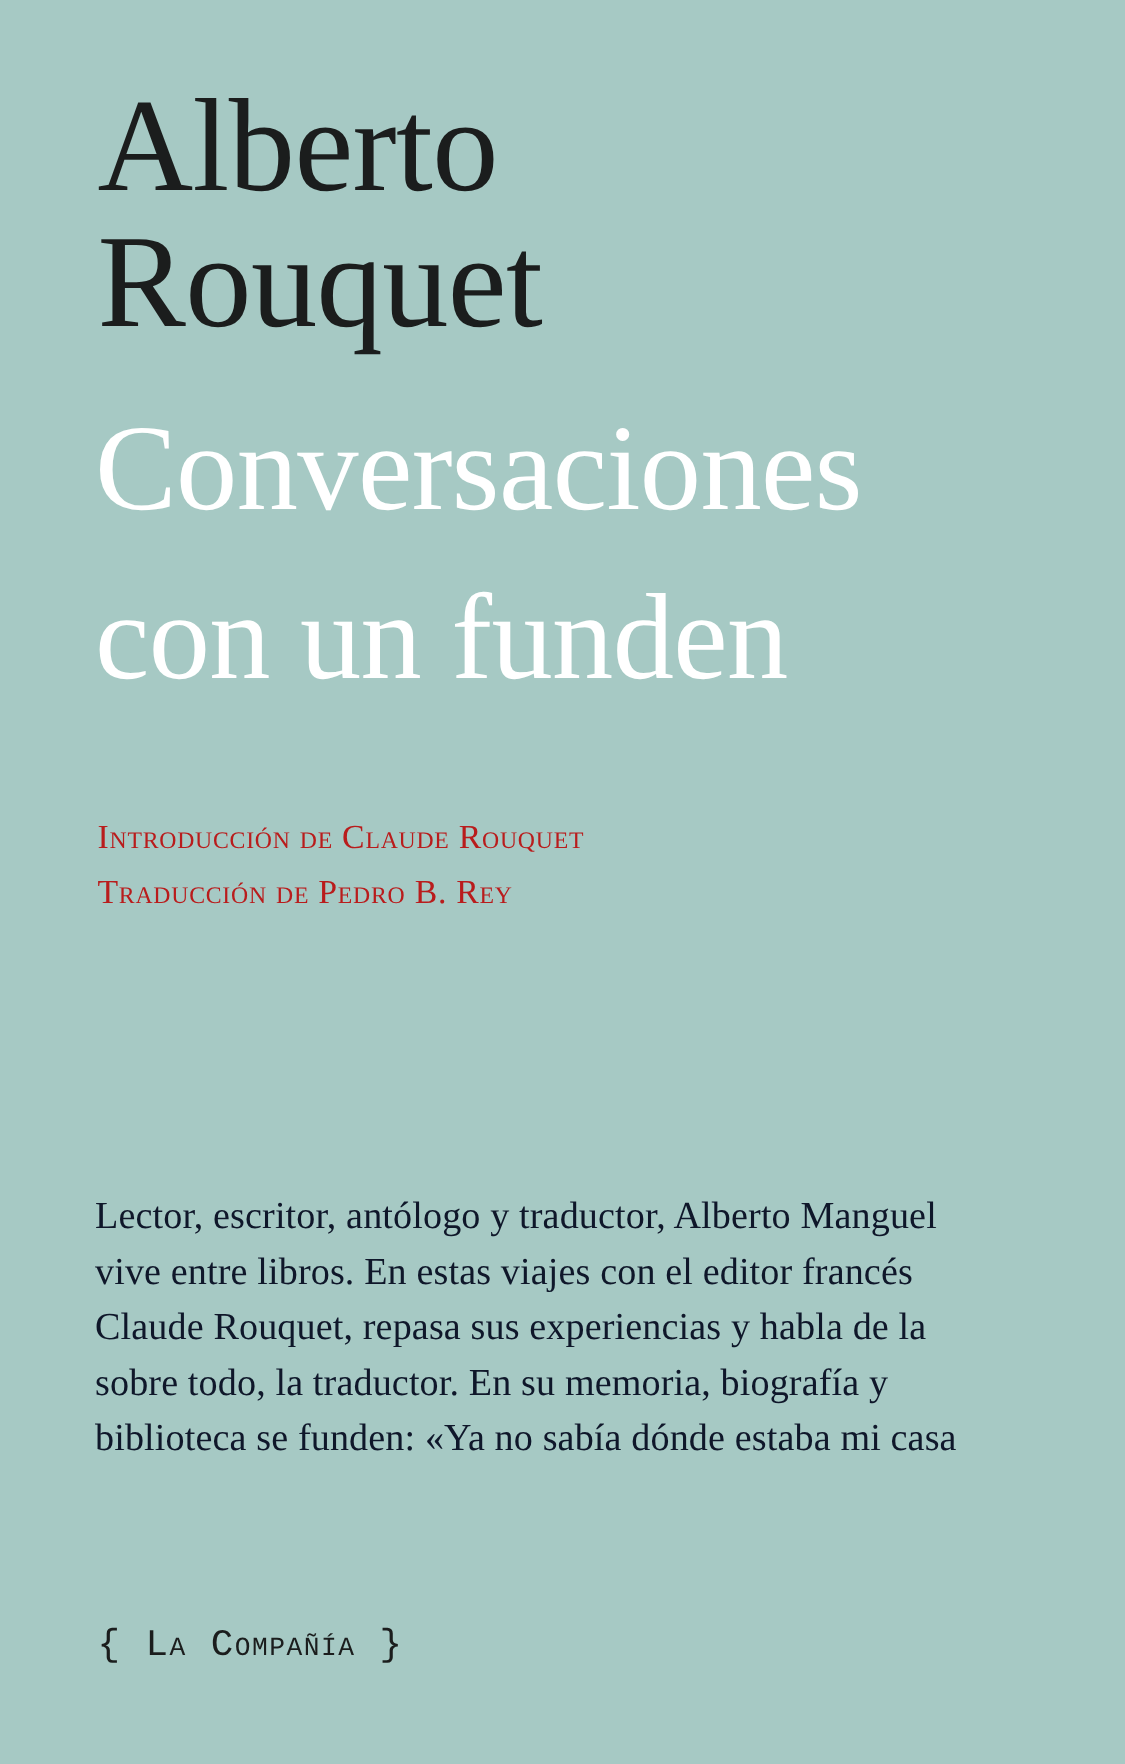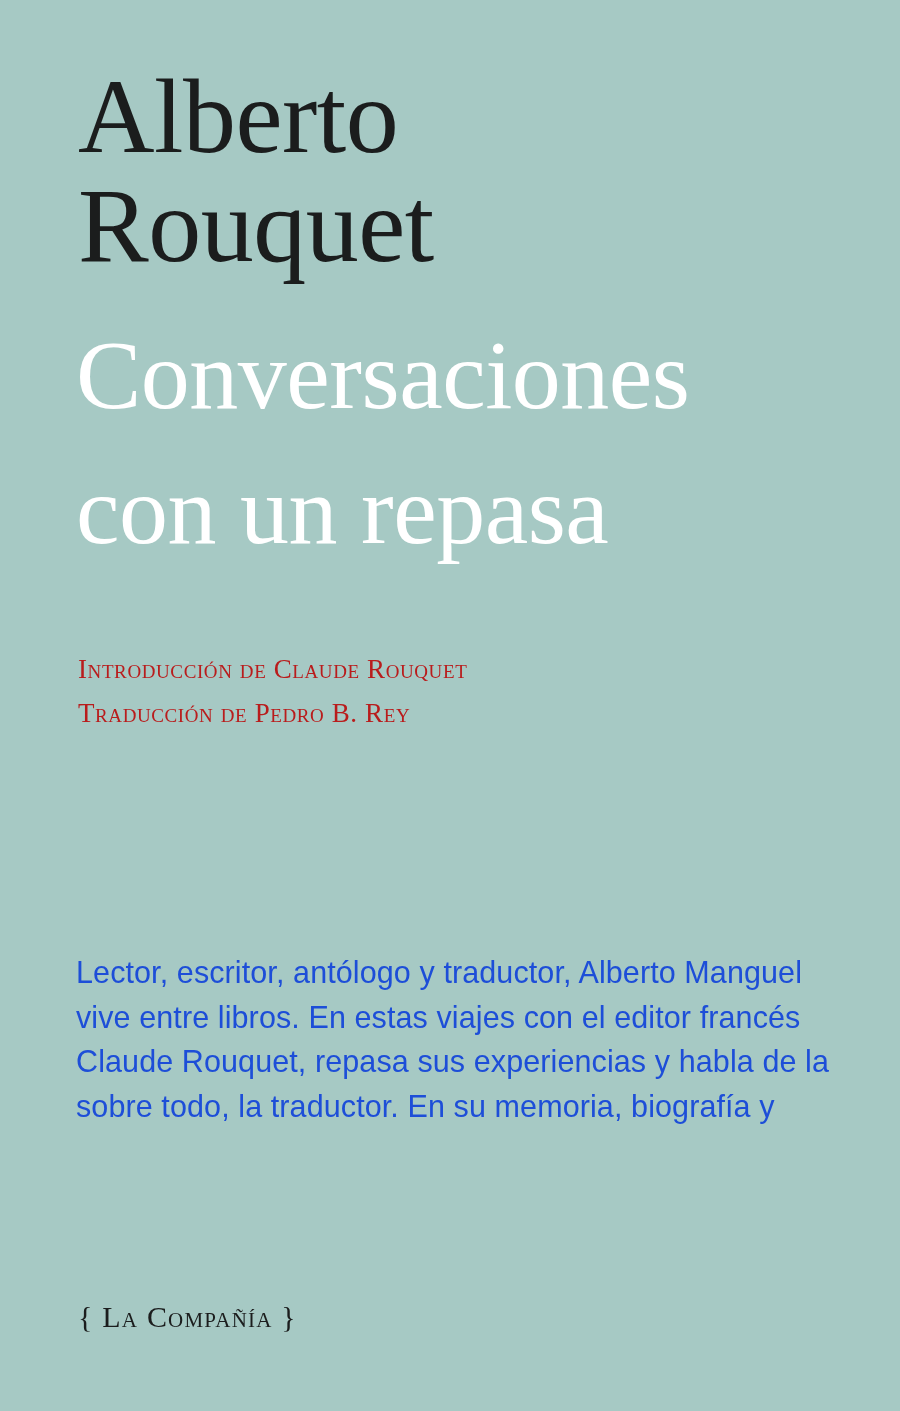--- a/index.html
+++ b/index.html
@@ -74,67 +74,68 @@
     display: block;
     white-space: nowrap;
   }
 
   
   .blurb {
     position: absolute;
     left: 76px;
     top: 950px;
     width: 748px;
-    color: #1d4ed8;
-    font-family: Liberation Sans, sans-serif;
+    color: #0f172a;
+    font-family: Liberation Serif, serif;
     font-size: 30.5px;
     line-height: 1.46;
     text-align: left;
     letter-spacing: 0.1px;
   }
   .blurb .line {
     display: block;
     white-space: nowrap;
   }
 
   
   .publisher {
     position: absolute;
     left: 78px;
     top: 1300px;
     color: #1b1d1d;
-    font-family: Liberation Serif, serif;
+    font-family: Liberation Mono, monospace;
     font-size: 30px;
     font-variant: small-caps;
     letter-spacing: 1.2px;
     white-space: nowrap;
   }
 </style>
 </head>
 <body>
 
 <div class="cover">
 
   <div class="author">
     <span class="line">Alberto</span>
     <span class="line">Rouquet</span>
   </div>
 
   <div class="title">
     <span class="line">Conversaciones</span>
-    <span class="line">con un repasa</span>
+    <span class="line">con un funden</span>
   </div>
 
   <div class="credits">
     <span class="line">Introducción de Claude Rouquet</span>
     <span class="line">Traducción de Pedro B. Rey</span>
   </div>
 
   <div class="blurb">
     <span class="line">Lector, escritor, antólogo y traductor, Alberto Manguel</span>
     <span class="line">vive entre libros. En estas viajes con el editor francés</span>
     <span class="line">Claude Rouquet, repasa sus experiencias y habla de la</span>
     <span class="line">sobre todo, la traductor. En su memoria, biografía y</span>
+    <span class="line">biblioteca se funden: «Ya no sabía dónde estaba mi casa</span>
   </div>
 
   <div class="publisher">{ La Compañía }</div>
 
 </div>
 
 </body></html>

